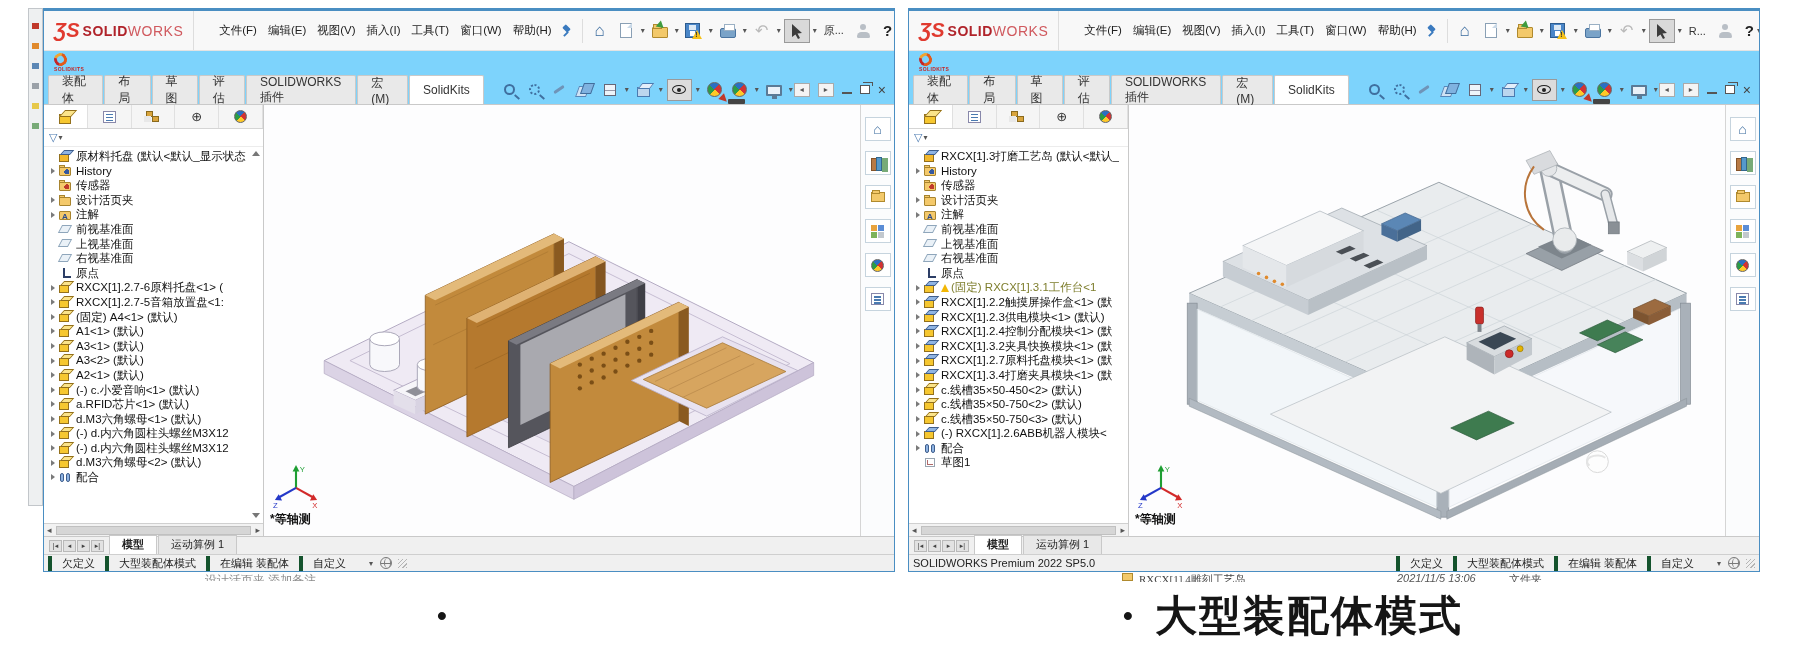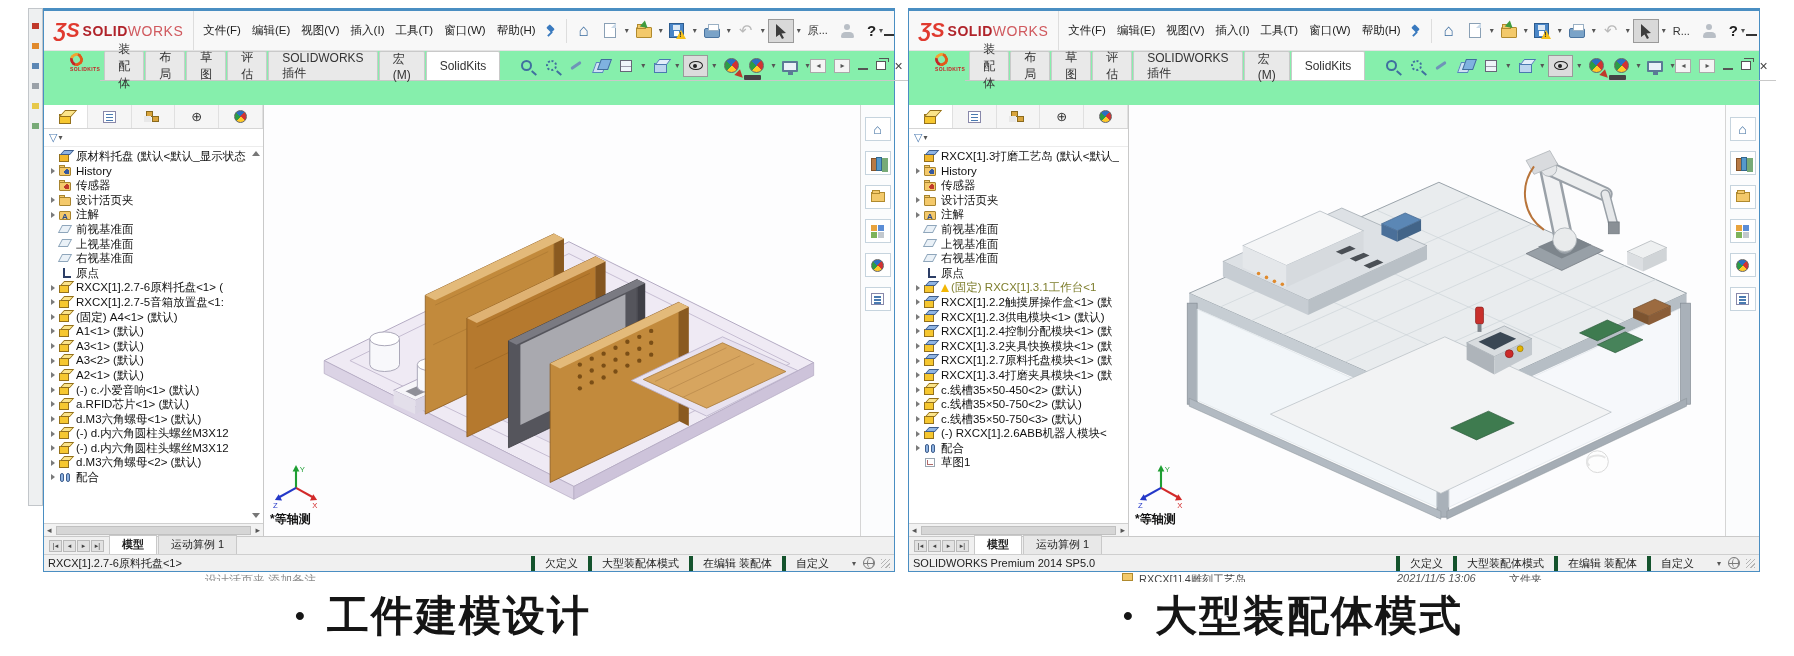--- a/index.html
+++ b/index.html
@@ -9,38 +9,38 @@
 
   
   .side-strip { position:absolute; left:28px; top:8px; width:15px; height:498px;
     background:#eef0f1; border:1px solid #c2c6ca; }
   .side-strip span { display:block; width:7px; height:6px; margin:14px auto 0 auto; }
   .bg-frag-left { position:absolute; left:205px; top:572px; width:280px; height:9px;
     overflow:hidden; color:#8b8b8b; font-size:12px; }
   .bg-frag-right { position:absolute; left:1122px; top:572px; width:440px; height:10px;
     overflow:hidden; display:flex; align-items:flex-start; color:#444; font-size:11px; }
   .bg-frag-right .minifolder { width:11px; height:8px; background:#f3c96a; border:1px solid #b08a2e; margin-right:6px; margin-top:1px; flex:none; }
-  .bg-frag-right .fname { width:258px; overflow:hidden; white-space:nowrap; }
+  .bg-frag-right .fname { width:258px; overflow:hidden; white-space:nowrap;font-family:Liberation Serif, serif; }
   .bg-frag-right .fdate { width:112px; color:#555;font-style:italic; }
   .bg-frag-right .ftype { color:#555; }
 
   
   .sw-window { position:absolute; top:8px; width:852px; height:564px; background:#fff;
     border:1px solid #4a8ec2; border-top:3px solid #4a8ec2; }
   #win-left { left:43px; } #win-right { left:908px; }
 
   
   .titlebar { height:40px; display:flex; align-items:center; background:#f8f8f8;
     border-bottom:1px solid #e3e3e3; padding:0 4px; overflow:hidden; white-space:nowrap; }
   .logo { display:flex; align-items:center; gap:3px; padding:0 10px 0 6px; height:100%;
     border-right:1px solid #ddd; flex:none; }
   .logo-ds { font-style:italic; font-weight:bold; font-size:20px; color:#e03a2f; }
   .logo-solid { font-weight:bold; font-size:14px; color:#b0232a; letter-spacing:.5px; }
   .logo-works { font-size:14px; color:#d0595e; letter-spacing:.5px; }
-  .menus { display:flex; gap:9px; font-size:11.5px; color:#222; margin-left:8px; flex:none; }
+  .menus { display:flex; gap:9px; font-size:11.5px; color:#222; margin-left:24px; flex:none; }
   .menu-item { padding:2px 1px; cursor:default; }
   .pin { width:12px; height:12px; position:relative; margin:0 4px 0 8px; flex:none; }
   .pin::before { content:""; position:absolute; left:2px; top:1px; width:7px; height:5px; background:#3a7abf; border-radius:1px; transform:rotate(45deg); }
   .pin::after { content:""; position:absolute; left:4px; top:6px; width:2px; height:6px; background:#3a7abf; transform:rotate(45deg); }
   .vsep { width:1px; height:24px; background:#ddd; margin:0 5px; flex:none; }
   .qbar { display:flex; align-items:center; gap:2px; flex:none; }
   .qbtn { display:flex; align-items:center; justify-content:center; width:24px; height:26px; }
   .caret { font-size:8px; color:#555; margin:0 1px; flex:none; }
   .home-glyph { font-size:17px; color:#3a6b9e; font-weight:bold; line-height:1; }
   .doc { width:12px; height:15px; background:#fff; border:1px solid #8aa0b5; position:relative; }
@@ -59,21 +59,21 @@
   .selbox { width:26px; height:24px; background:#d9d9d9; border:1px solid #9a9a9a; display:flex; align-items:center; justify-content:center; flex:none; }
   .quick-label { font-size:11px; color:#333; margin:0 4px; flex:none; }
   .person { width:15px; height:14px; position:relative; margin:0 6px; flex:none; }
   .person::before { content:""; position:absolute; top:0; left:4.5px; width:6px; height:6px; border-radius:50%; background:#b9bfc6; }
   .person::after { content:""; position:absolute; bottom:0; left:1px; width:13px; height:6px; border-radius:6px 6px 2px 2px; background:#b9bfc6; }
   .help { font-size:15px; font-weight:bold; color:#222; margin-left:4px; flex:none; }
   .winbtns { margin-left:auto; display:flex; gap:15px; align-items:center; padding-right:8px; flex:none; }
   .minbar { display:block; width:11px; height:2px; background:#333; margin-top:8px; }
 
   
-  .row2 { height:54px; display:flex; flex-direction:row; background:#86efac;padding-left:16px; }
+  .row2 { height:54px; display:flex; flex-direction:column; background:#7dd3fc; }
   .row2-top { height:24px; padding:2px 0 0 10px; }
   .sk-swirl { width:13px; height:13px; border-radius:50%; border:3px solid #e2591a; border-top-color:#f0a431; border-left-color:#c42727; display:block; transform:rotate(-30deg); }
   .sk-text { display:block; font-size:5px; font-weight:bold; color:#c42727; letter-spacing:.4px; }
   .tabrow { height:30px; display:flex; align-items:stretch; border-bottom:1px solid #c9c9c9; }
   .tabs { display:flex; align-items:stretch; padding-left:4px; }
   .tab { display:flex; align-items:center; padding:0 13px; font-size:12px; color:#333;
     background:#e9e9e9; border:1px solid #c9c9c9; border-bottom:none; margin-right:1px; border-radius:2px 2px 0 0; }
   .tab.active { background:#fff; }
   .hud { display:flex; align-items:center; gap:3px; margin-left:14px; }
   .hico { display:flex; align-items:center; justify-content:center; width:22px; height:24px; }
@@ -652,21 +652,20 @@
       <span>▸|</span>
     </div>
     <div class="btabs">
 
     <div class="btab active"><span>模型</span></div>
         <div class="btab"><span>运动算例 1</span></div>
       </div>
   </div>
 
   <div class="statusbar">
-    <span class="status-doc">RXCX[1].2.7-6原料托盘&lt;1&gt;</span>
     <div class="status-right">
 
     <span class="status-seg">欠定义</span>
         <span class="status-seg">大型装配体模式</span>
         <span class="status-seg">在编辑 装配体</span>
       </div>
     <span class="status-seg" style="padding-right:22px">自定义</span>
     <span class="caret">▾</span>
     <span class="globe"></span>
     <span class="grip"></span>
@@ -1125,21 +1124,21 @@
       <span>▸|</span>
     </div>
     <div class="btabs">
 
     <div class="btab active"><span>模型</span></div>
         <div class="btab"><span>运动算例 1</span></div>
       </div>
   </div>
 
   <div class="statusbar">
-    <span class="status-doc">SOLIDWORKS Premium 2014 SP5.0</span>
+    <span class="status-doc">SOLIDWORKS Premium 2022 SP5.0</span>
     <div class="status-right">
 
     <span class="status-seg">欠定义</span>
         <span class="status-seg">大型装配体模式</span>
         <span class="status-seg">在编辑 装配体</span>
       </div>
     <span class="status-seg" style="padding-right:22px">自定义</span>
     <span class="caret">▾</span>
     <span class="globe"></span>
     <span class="grip"></span>
@@ -1149,18 +1148,17 @@
 <div class="bg-frag-left">设计活页夹 添加备注</div>
 <div class="bg-frag-right">
   <span class="minifolder"></span>
   <span class="fname">RXCX[1].4雕刻工艺岛</span>
   <span class="fdate">2021/11/5 13:06</span>
   <span class="ftype">文件夹</span>
 </div>
 
 <div class="caption" id="cap-left">
   <span class="bullet">•</span>
-  <span>工件建模设计</span>
 </div>
 <div class="caption" id="cap-right">
   <span class="bullet">•</span>
   <span>大型装配体模式</span>
 </div>
 
 </body></html>

